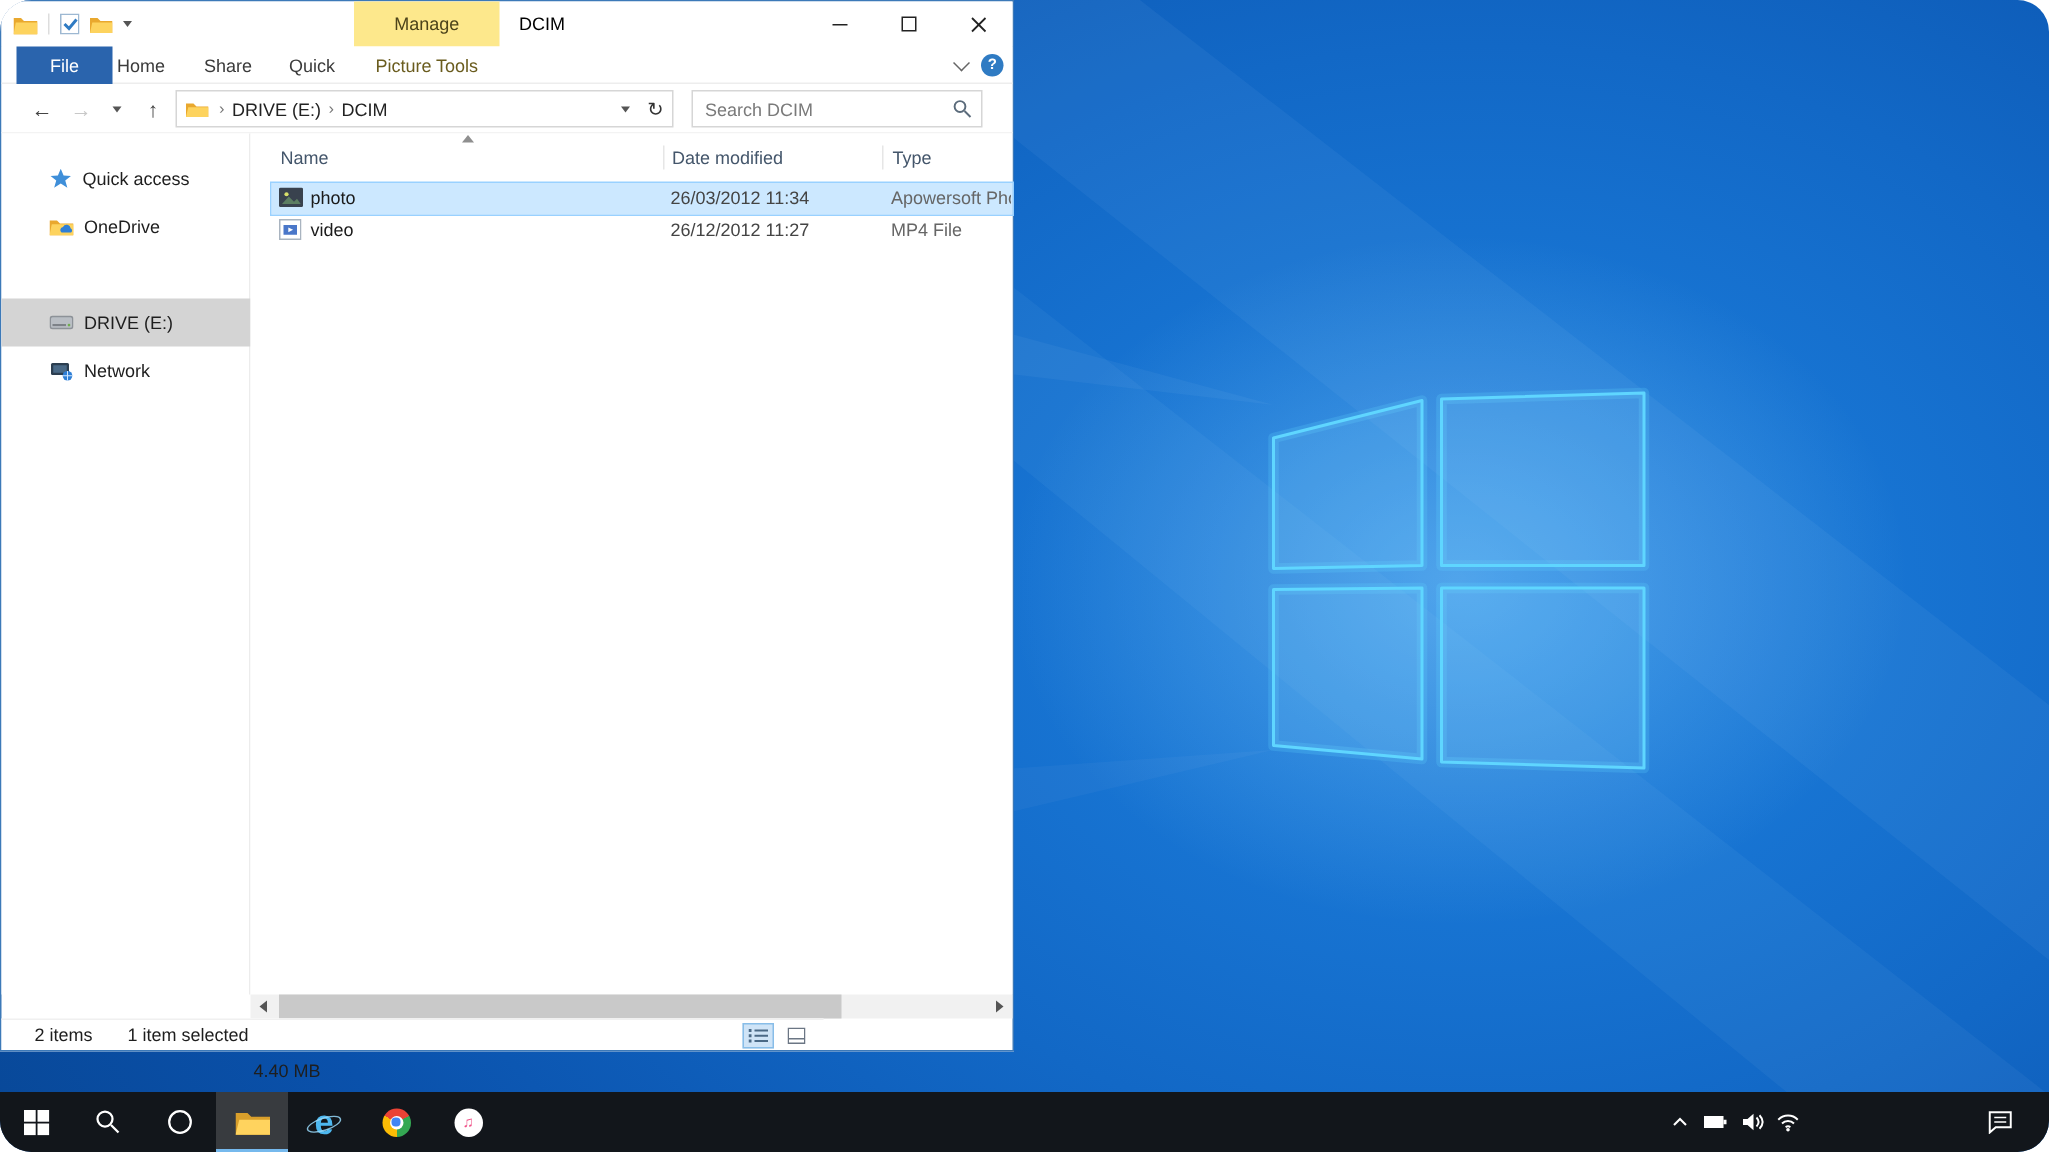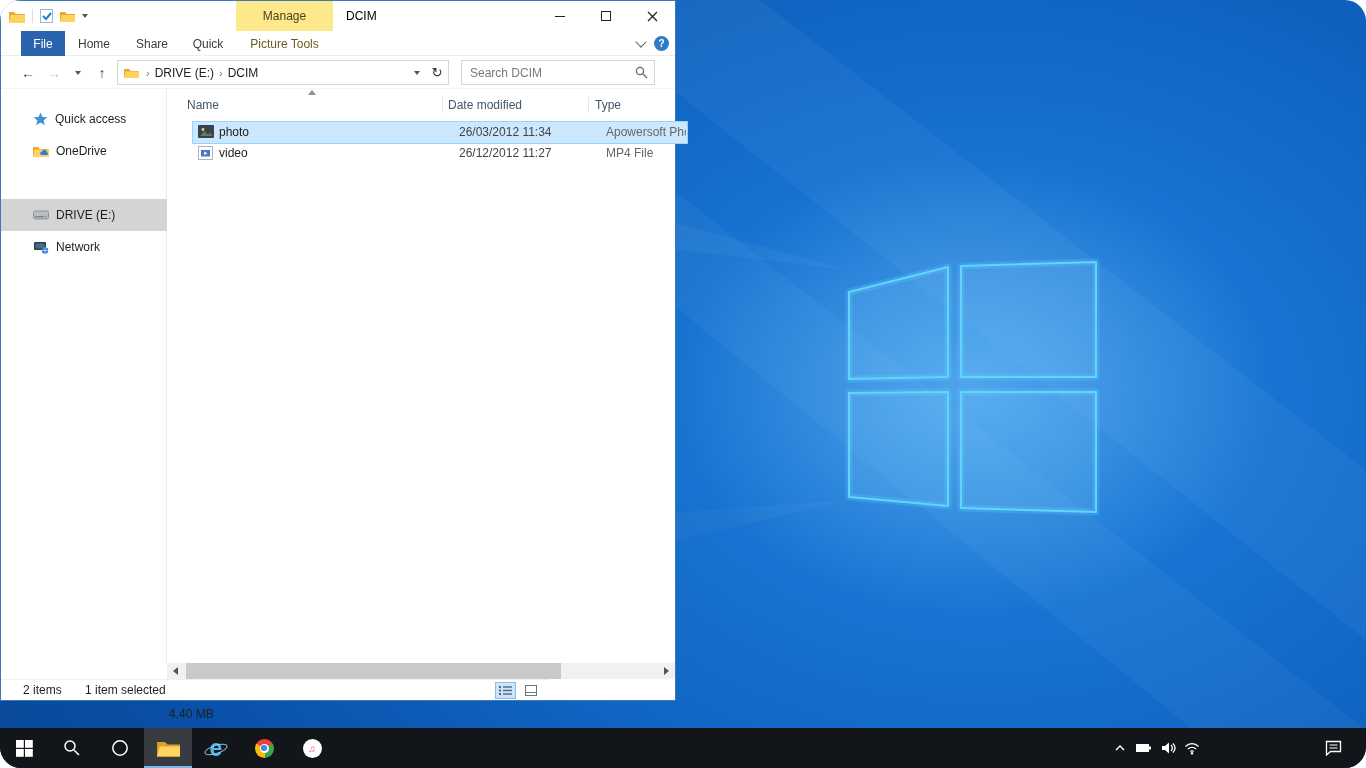--- a/index.html
+++ b/index.html
@@ -22,21 +22,21 @@
     display:flex;align-items:center;justify-content:center;color:#4c431a;}
   .wtitle{position:absolute;left:345px;top:0;line-height:30px;color:#000;}
   .wcontrols{position:absolute;right:0;top:0;display:flex;}
   .wbtn{width:46px;height:30px;display:flex;align-items:center;justify-content:center;}
   .glyph-min{width:10px;height:1px;background:#222;}
   .glyph-max{width:10px;height:10px;border:1px solid #222;}
 
   
   .tabsrow{position:absolute;left:0;top:30px;right:0;height:25px;background:#fff;border-bottom:1px solid #ededed;}
   .tab{position:absolute;top:0;height:25px;display:flex;align-items:center;justify-content:center;color:#3b3b3b;}
-  .filetab{left:20px;width:44px;background:var(--accent,#2a64ad);color:#fff;}
+  .filetab{left:10px;width:64px;background:var(--accent,#2a64ad);color:#fff;}
   .tab-home{left:70px;width:46px;} .tab-share{left:126px;width:50px;} .tab-view{left:184px;width:46px;}
   .tab-ptools{left:237px;width:93px;color:#6a5c1e;}
   .ribbon-caret{position:absolute;left:636px;top:7px;width:8px;height:8px;border-right:1.5px solid #666;border-bottom:1.5px solid #666;transform:rotate(45deg);}
   .help{position:absolute;left:653px;top:5px;width:15px;height:15px;border-radius:50%;background:#2f7bc3;color:#fff;
     font-size:10px;font-weight:bold;display:flex;align-items:center;justify-content:center;}
 
   
   .addrrow{position:absolute;left:0;top:55px;right:0;height:33px;background:#fff;border-bottom:1px solid #f3f3f3;}
   .navbtn{position:absolute;top:0;height:33px;display:flex;align-items:center;justify-content:center;font-size:14px;color:#444;}
   .nav-back{left:16px;width:22px;} .nav-fwd{left:42px;width:22px;color:#c8c8c8;}
@@ -58,21 +58,21 @@
   .side-item{position:absolute;left:0;width:166px;height:32px;display:flex;align-items:center;padding-left:32px;gap:7px;color:#1e1e1e;}
   .side-item.sel{background:var(--sidebar_selected,#d4d4d4);}
 
   
   .pane{position:absolute;left:166px;top:88px;width:508px;height:574px;background:#fff;}
   .colhdr{position:absolute;top:6px;height:20px;line-height:20px;color:#44566b;}
   .hdr-name{left:20px;width:253px;} .hdr-date{left:281px;width:139px;} .hdr-type{left:428px;width:78px;}
   .hdr-sep{position:absolute;top:8px;width:1px;height:16px;background:#e6e6e6;}
   .sort-caret{position:absolute;left:141px;top:1px;width:0;height:0;
     border-left:4px solid transparent;border-right:4px solid transparent;border-bottom:5px solid #8f8f8f;}
-  .row{position:absolute;left:14px;width:494px;height:21px;margin-left:12px;}
+  .row{position:absolute;left:14px;width:494px;height:21px;}
   .row.sel{background:var(--selection_fill,#cce8ff);outline:1px solid var(--selection_border,#99d1ff);}
   .row .cell{position:absolute;top:0;line-height:21px;white-space:nowrap;}
   .cell-name{left:26px;color:#1b1b1b;}
   .cell-date{left:266px;color:#444;}
   .cell-type{left:413px;width:80px;overflow:hidden;color:#666;}
   .ficon{position:absolute;left:5px;top:3px;}
 
   
   .hscroll{position:absolute;left:166px;top:662px;width:508px;height:16px;background:#f1f1f1;}
   .harrow{position:absolute;top:0;width:17px;height:16px;display:flex;align-items:center;justify-content:center;}

